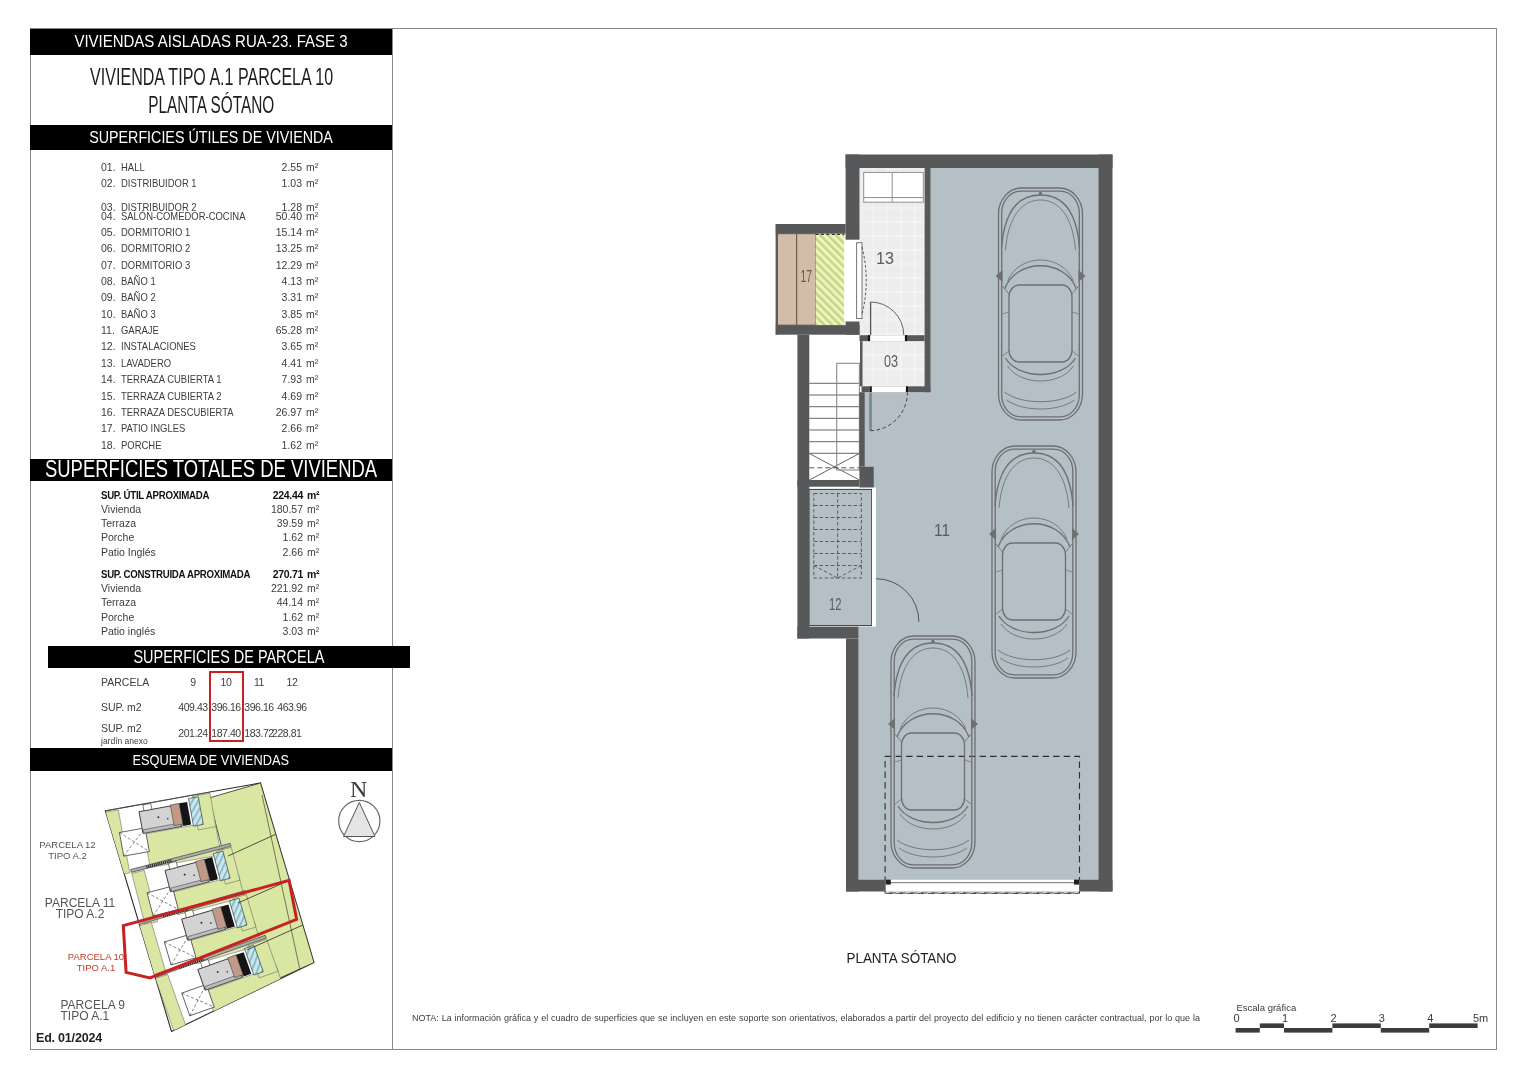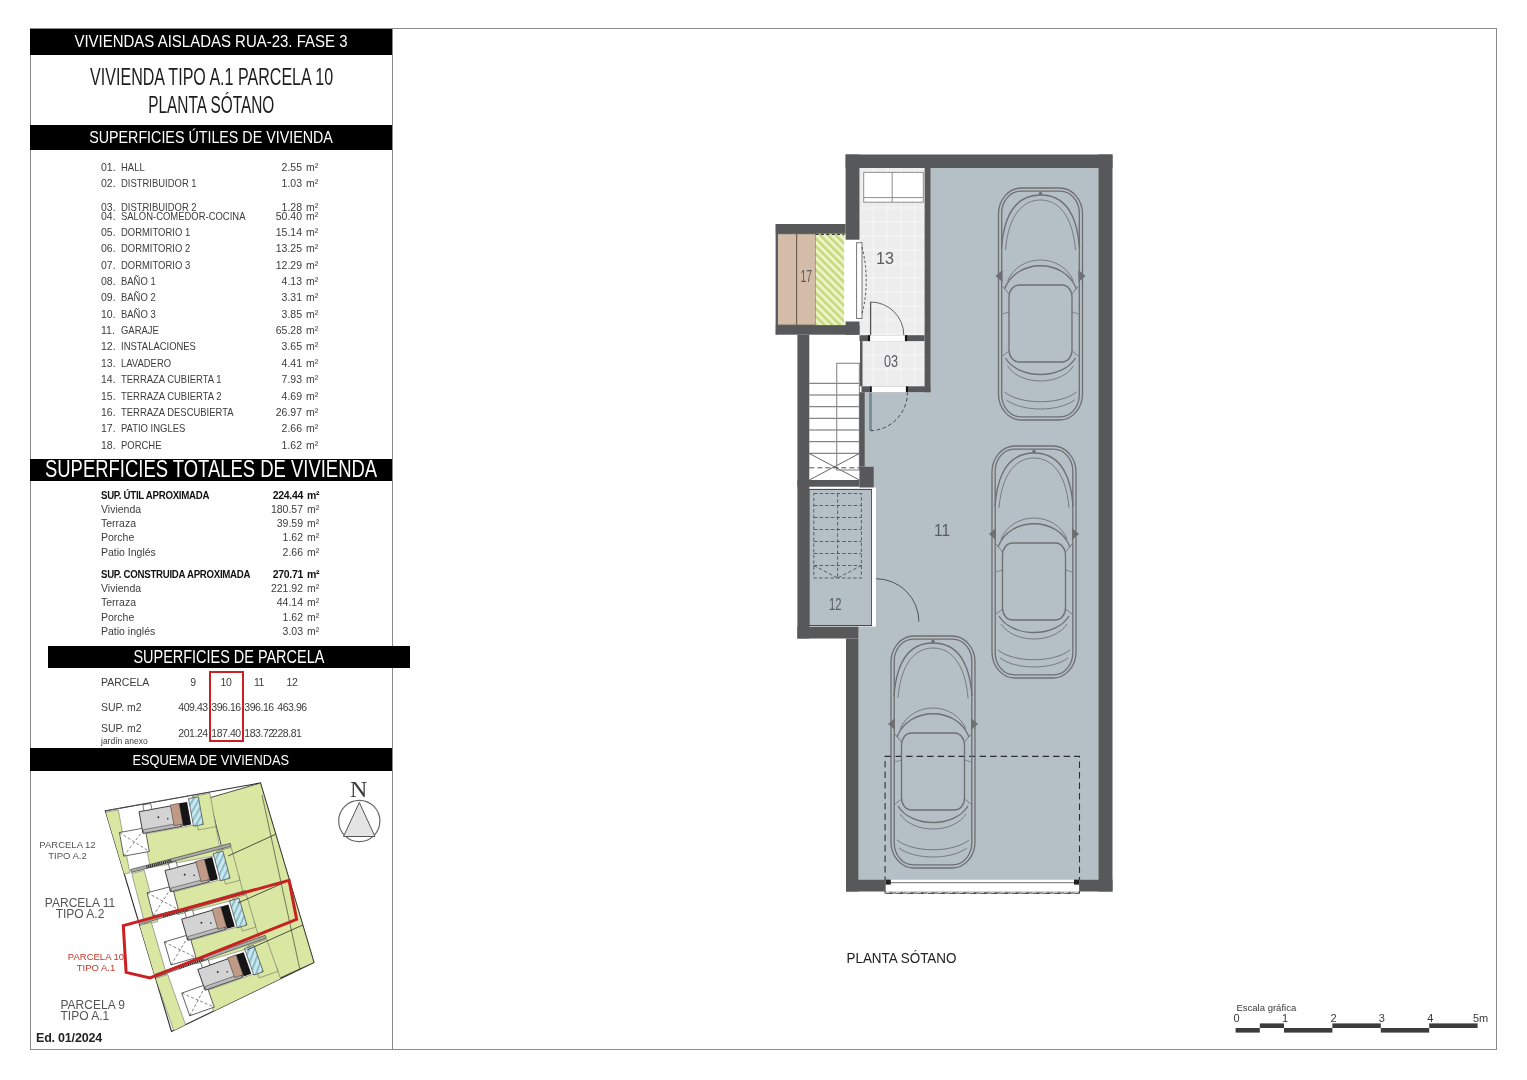--- a/index.html
+++ b/index.html
@@ -492,17 +492,18 @@
 <text x="1233.6" y="1022">0</text>
 <text x="1282" y="1022">1</text>
 <text x="1330.4" y="1022">2</text>
 <text x="1378.8" y="1022">3</text>
 <text x="1427.2" y="1022">4</text>
 <text x="1473" y="1022">5m</text>
 </g>
 </svg>
 <div class="abs" style="left:770px;top:949px;width:262px;text-align:center;font-size:15.5px;color:#222;white-space:nowrap;"><span id="pst" style="display:inline-block;transform:scaleX(0.867);transform-origin:center;">PLANTA SÓTANO</span></div>
 <div class="abs" style="left:412px;top:1012px;width:810px;font-size:9px;color:#3d3d3d;line-height:13.6px;">
+<div style="white-space:nowrap;"><span id="n1" style="display:inline-block;word-spacing:0.35px;">NOTA: La información gráfica y el cuadro de superficies que se incluyen en este soporte son orientativos, elaborados a partir del proyecto del edificio y no tienen carácter contractual, por lo que la</span></div>
 </div>
 <div class="abs" style="left:12.5px;top:838.5px;width:110px;text-align:center;font-size:9.5px;line-height:11px;color:#555;">PARCELA 12<br>TIPO A.2</div>
 <div class="abs" style="left:25px;top:897.5px;width:110px;text-align:center;font-size:12px;line-height:11px;color:#555;">PARCELA 11<br>TIPO A.2</div>
 <div class="abs" style="left:41px;top:951px;width:110px;text-align:center;font-size:9.5px;line-height:11px;color:#c0392b;">PARCELA 10<br>TIPO A.1</div>
 <div class="abs" style="left:60.5px;top:1000px;width:110px;text-align:left;font-size:12px;line-height:11px;color:#555;">PARCELA 9<br>TIPO A.1</div>
 <div class="abs" style="left:36px;top:1031px;font-size:12.5px;letter-spacing:-0.2px;font-weight:bold;color:#222;">Ed. 01/2024</div>
 </body></html>

